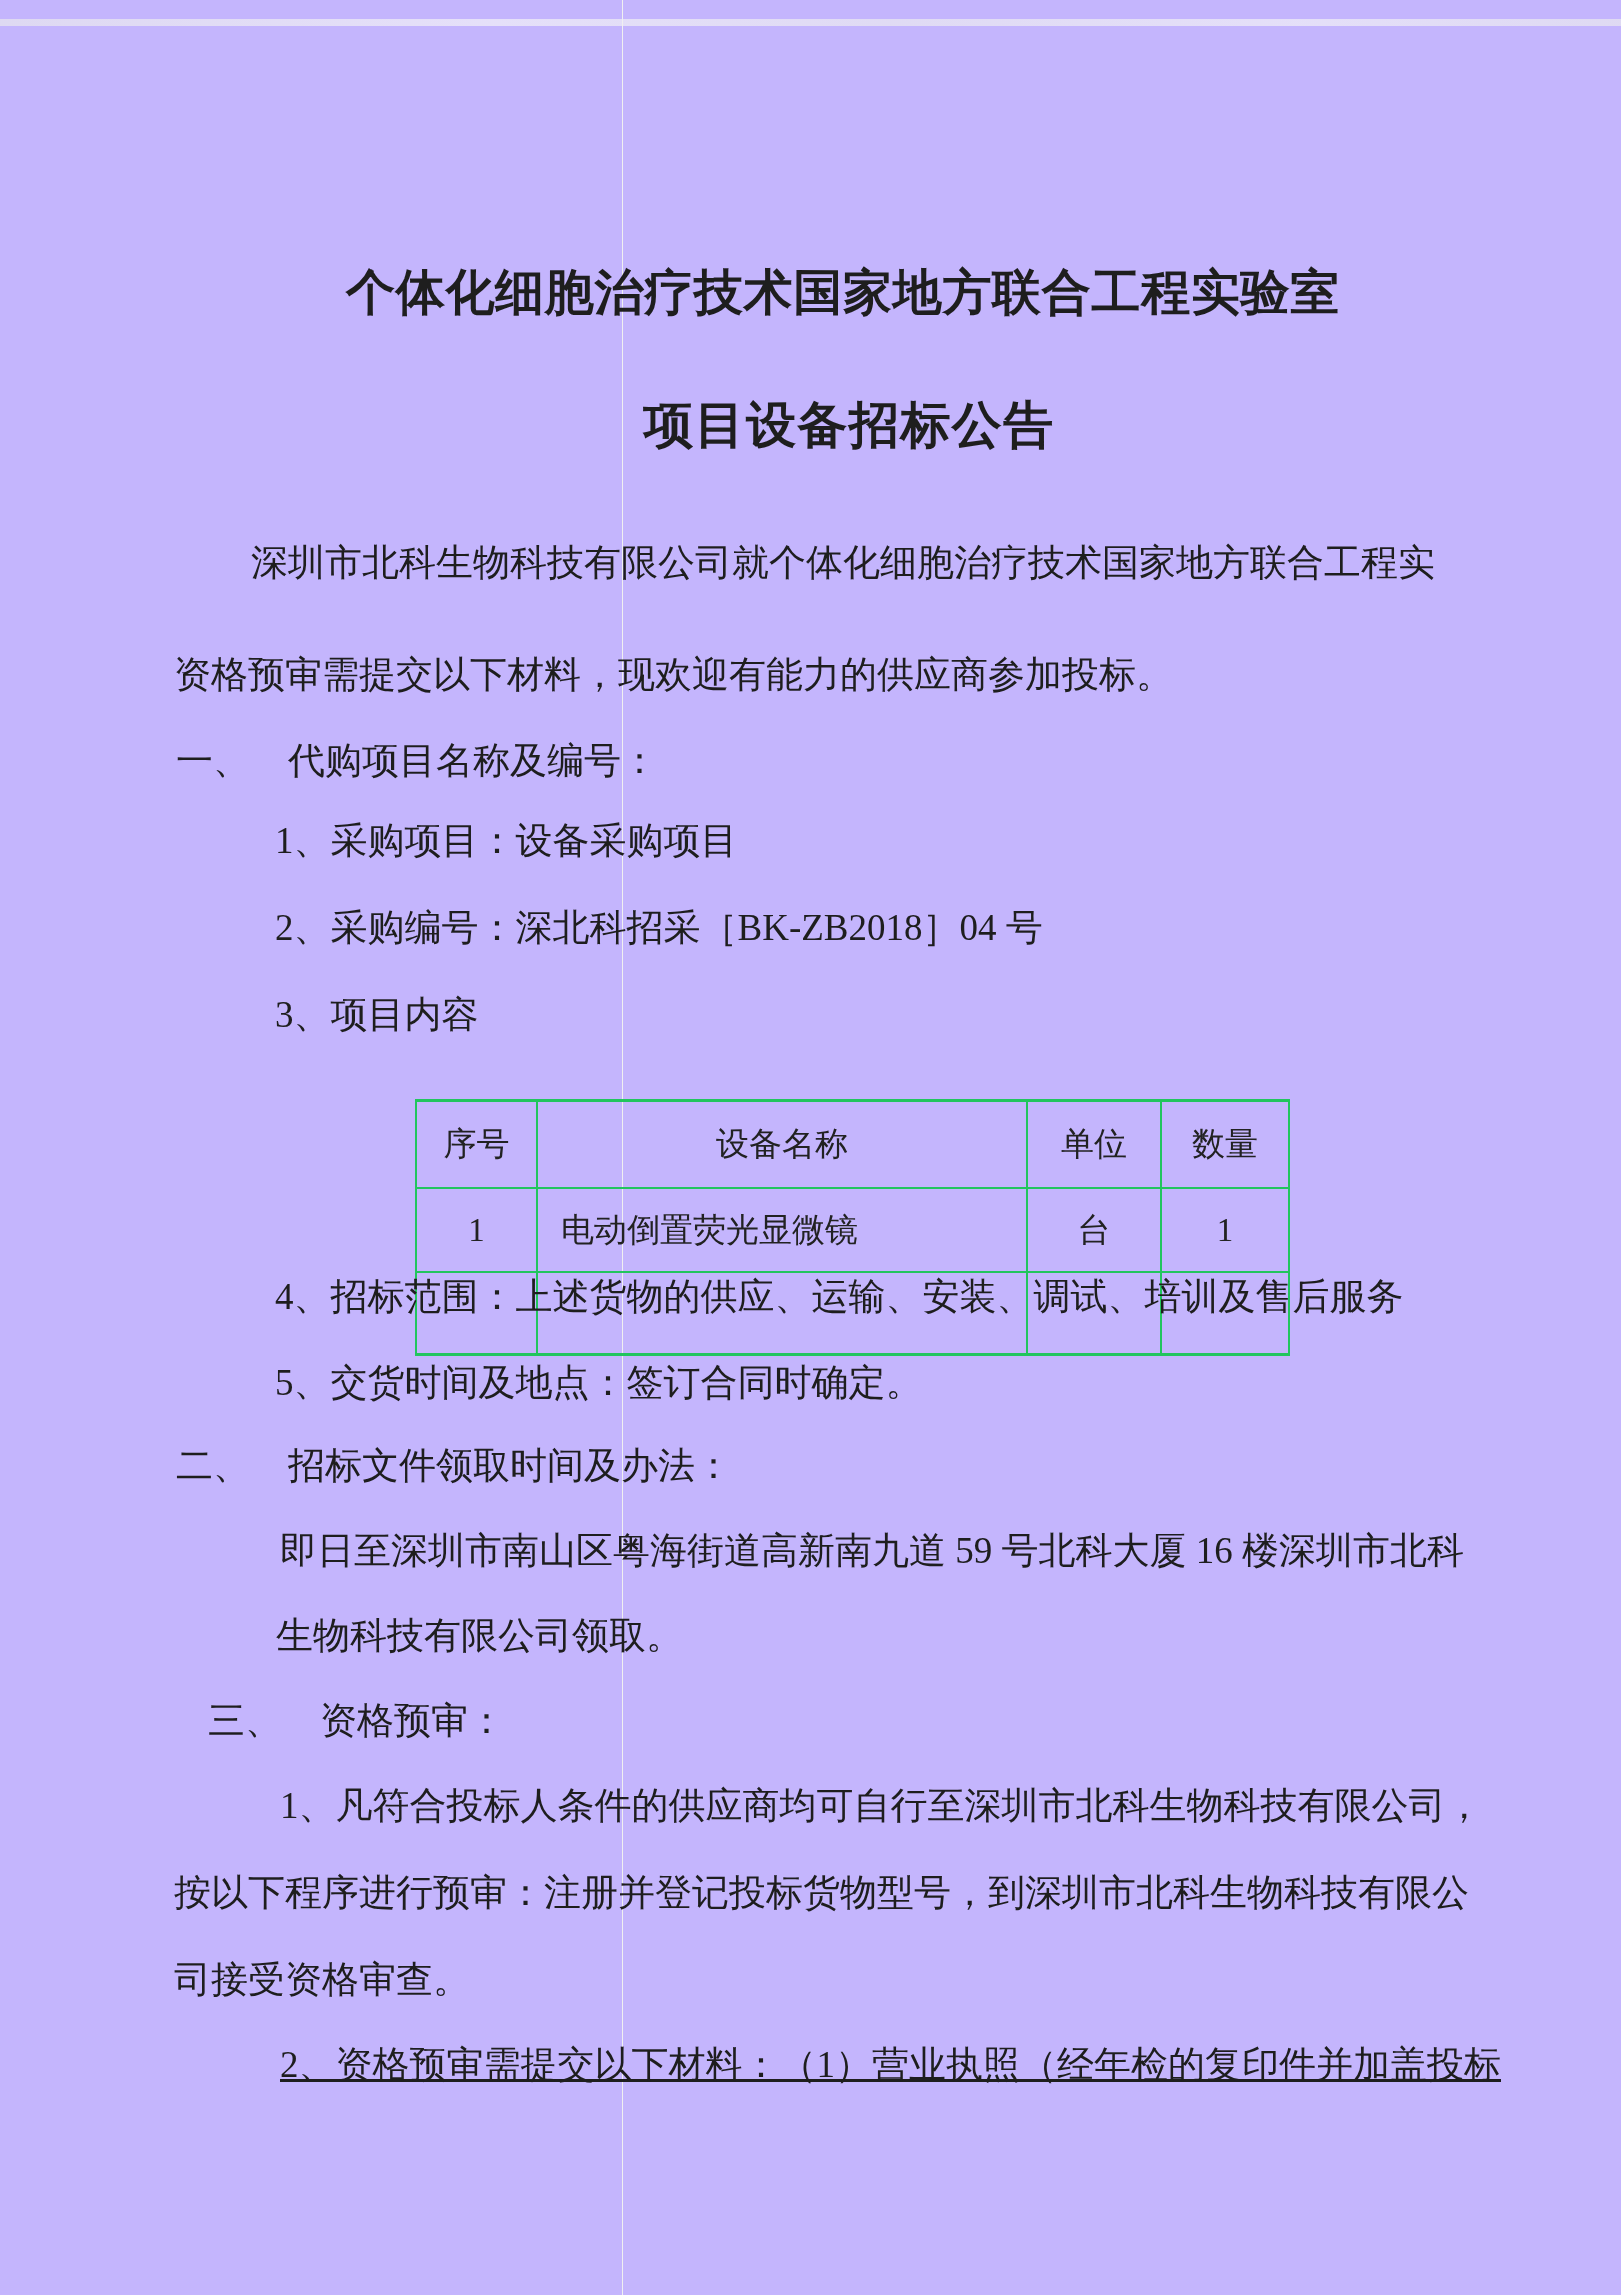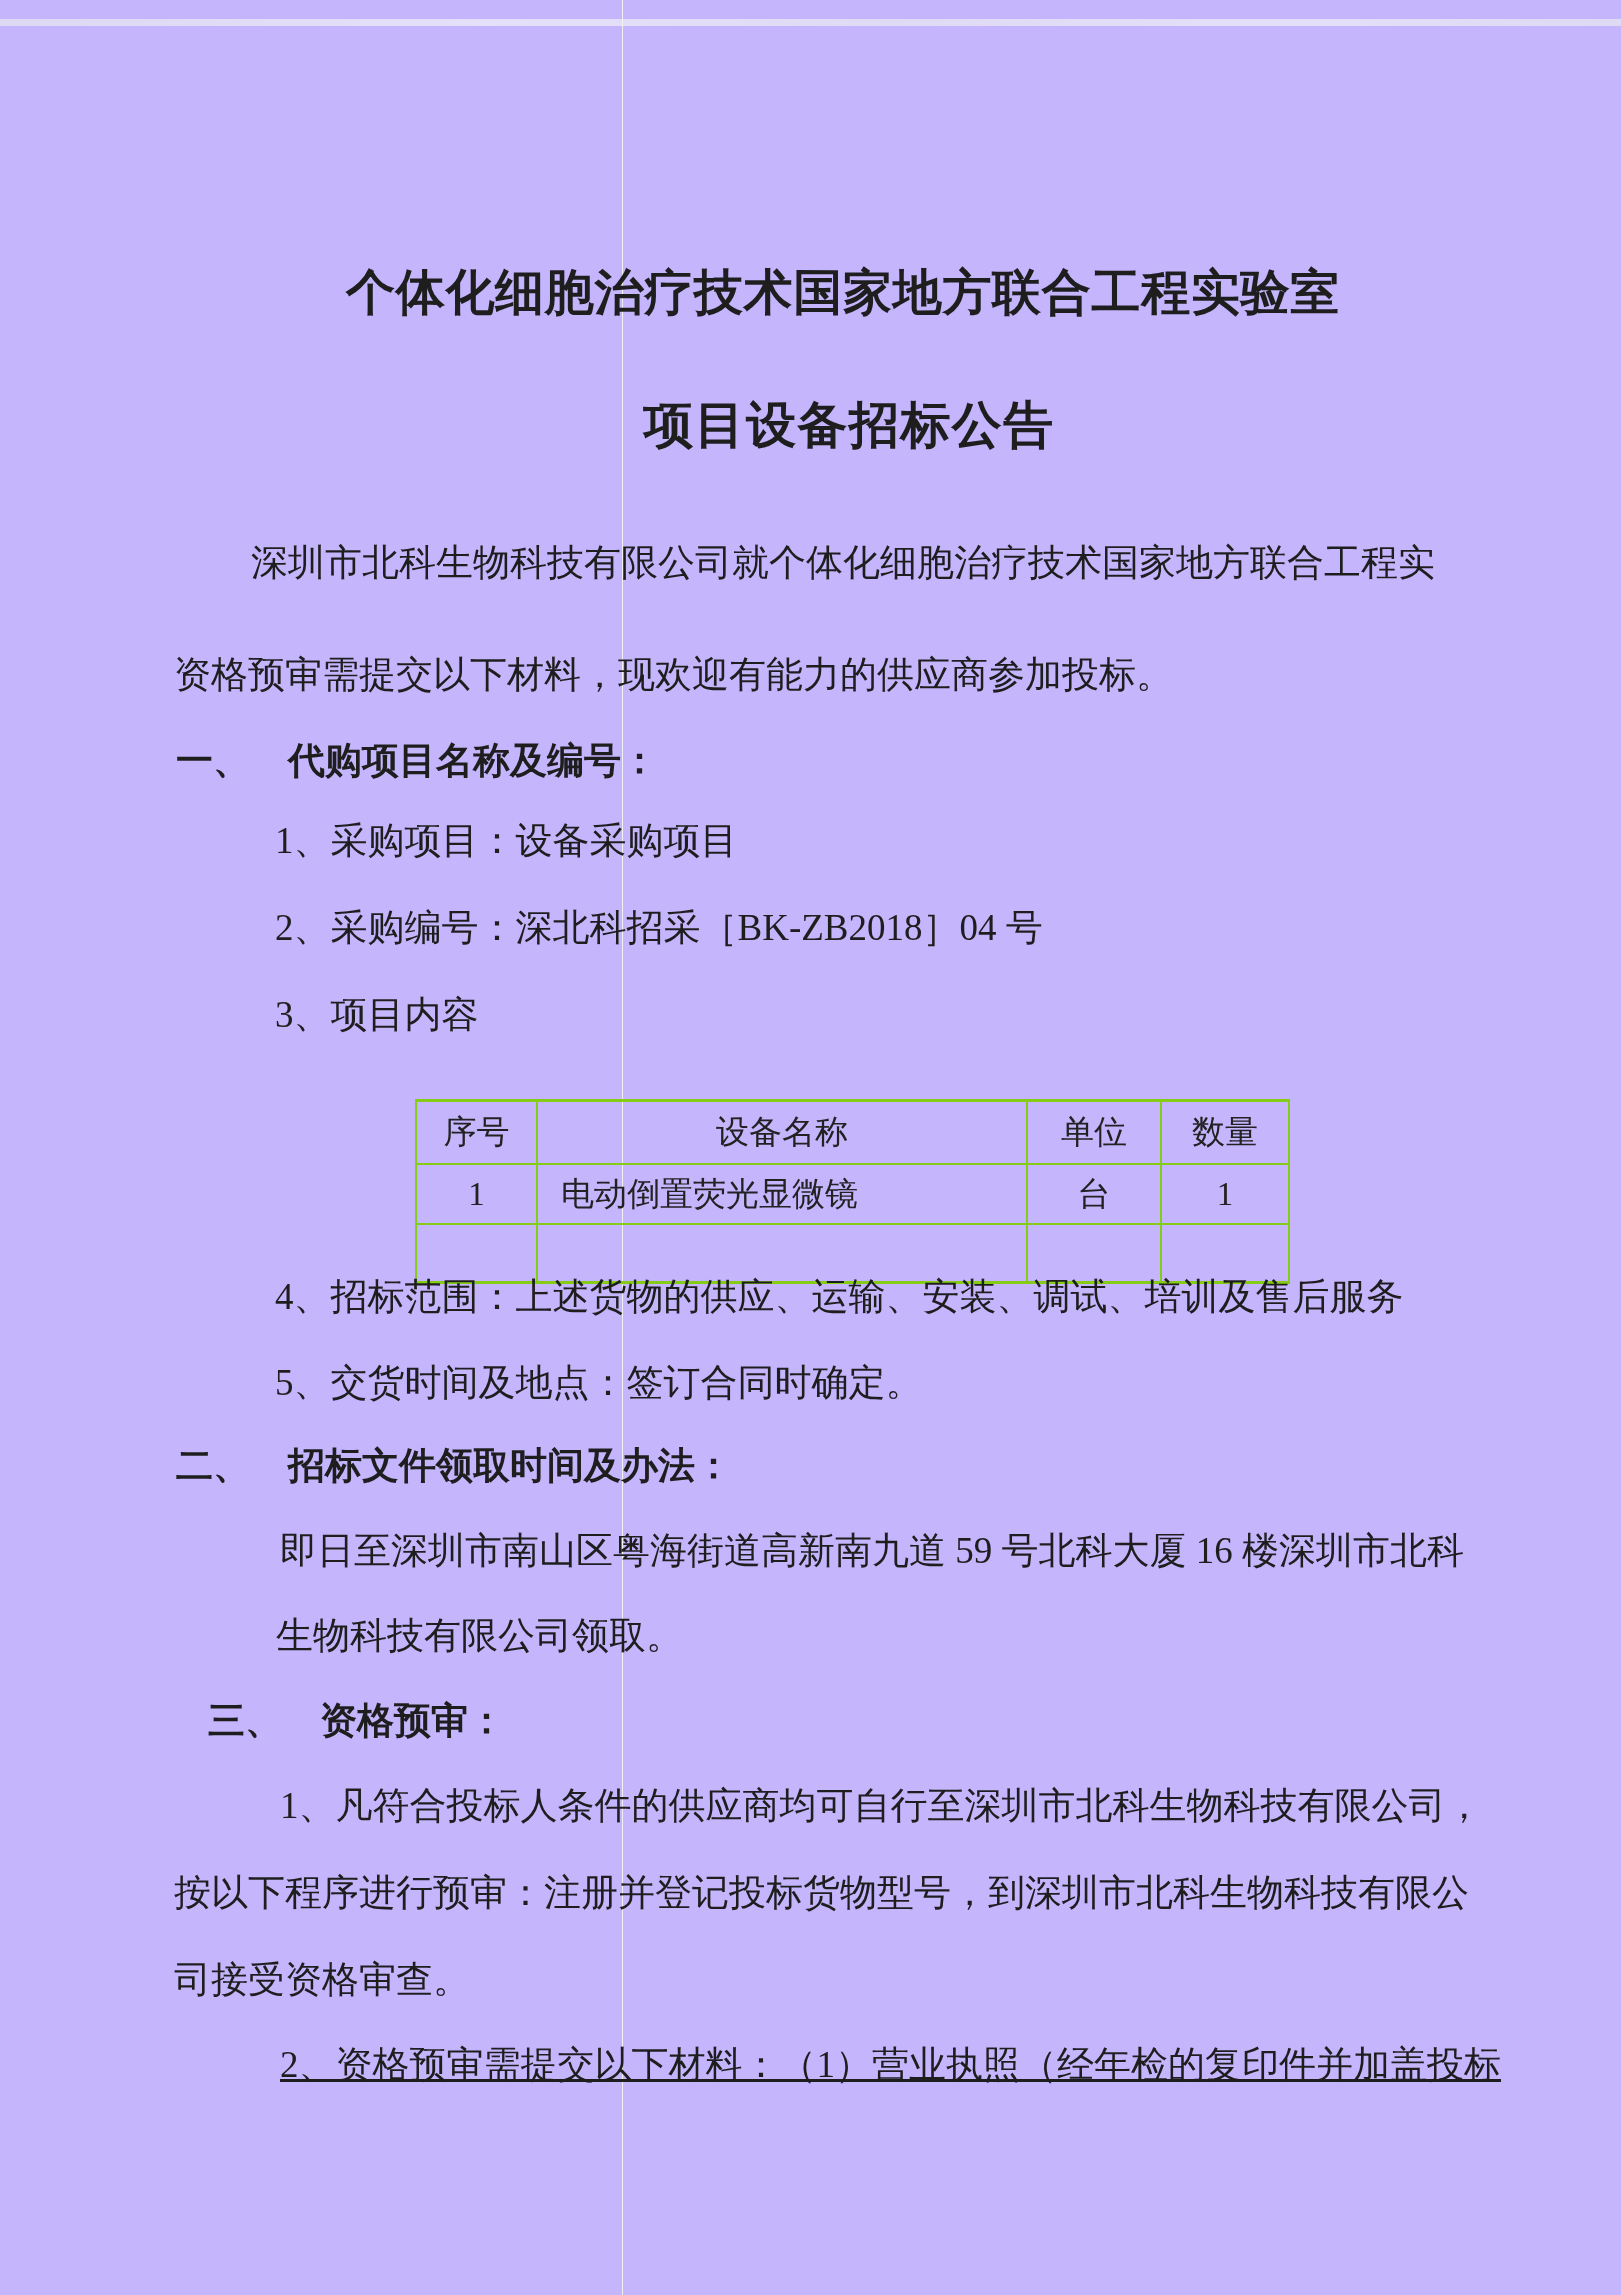--- a/index.html
+++ b/index.html
@@ -19,33 +19,33 @@
     opacity:.65;
   }
   .scan-fold-line {
     position:absolute; top:0; left:622px; width:1.4px; height:100%;
     background:#f0f0f0;
   }
   .t-line { position:absolute; white-space:nowrap; line-height:1.12; }
   .doc-title { font-weight:bold; font-size:49px; letter-spacing:0.7px; transform:translateX(-50%); }
   .doc-title2 { font-weight:bold; font-size:50px; letter-spacing:1.4px; transform:translateX(-50%); }
   .body-text { font-size:37px; }
-  .sec-heading { font-size:37px; font-weight:bold;text-align:right; }
+  .sec-heading { font-size:37px; font-weight:normal;text-align:right; }
   .sec-heading .sec-title { margin-left:38px; }
   .equip-table {
     position:absolute; top:1099px; left:415px;
     width:873px; height:153px;
     border-collapse:collapse; table-layout:fixed;
     font-size:33px; color:#222;
   }
   .equip-table th, .equip-table td {
-    border:2px solid #84cc16;
+    border:2px solid #22c55e;
     font-weight:normal;
     text-align:center;
-    padding:4px;
+    padding:16px;
     overflow:hidden;
   }
   .equip-table thead th { border-top-width:3.4px; height:53px; }
   .equip-table tbody tr.r1 td { height:50px; }
   .equip-table tbody tr.r2 td { height:48px; border-bottom-width:3.4px; }
   .equip-table td.cell-name { text-align:left; padding-left:23px; }
 </style>
 </head>
 <body>
 

